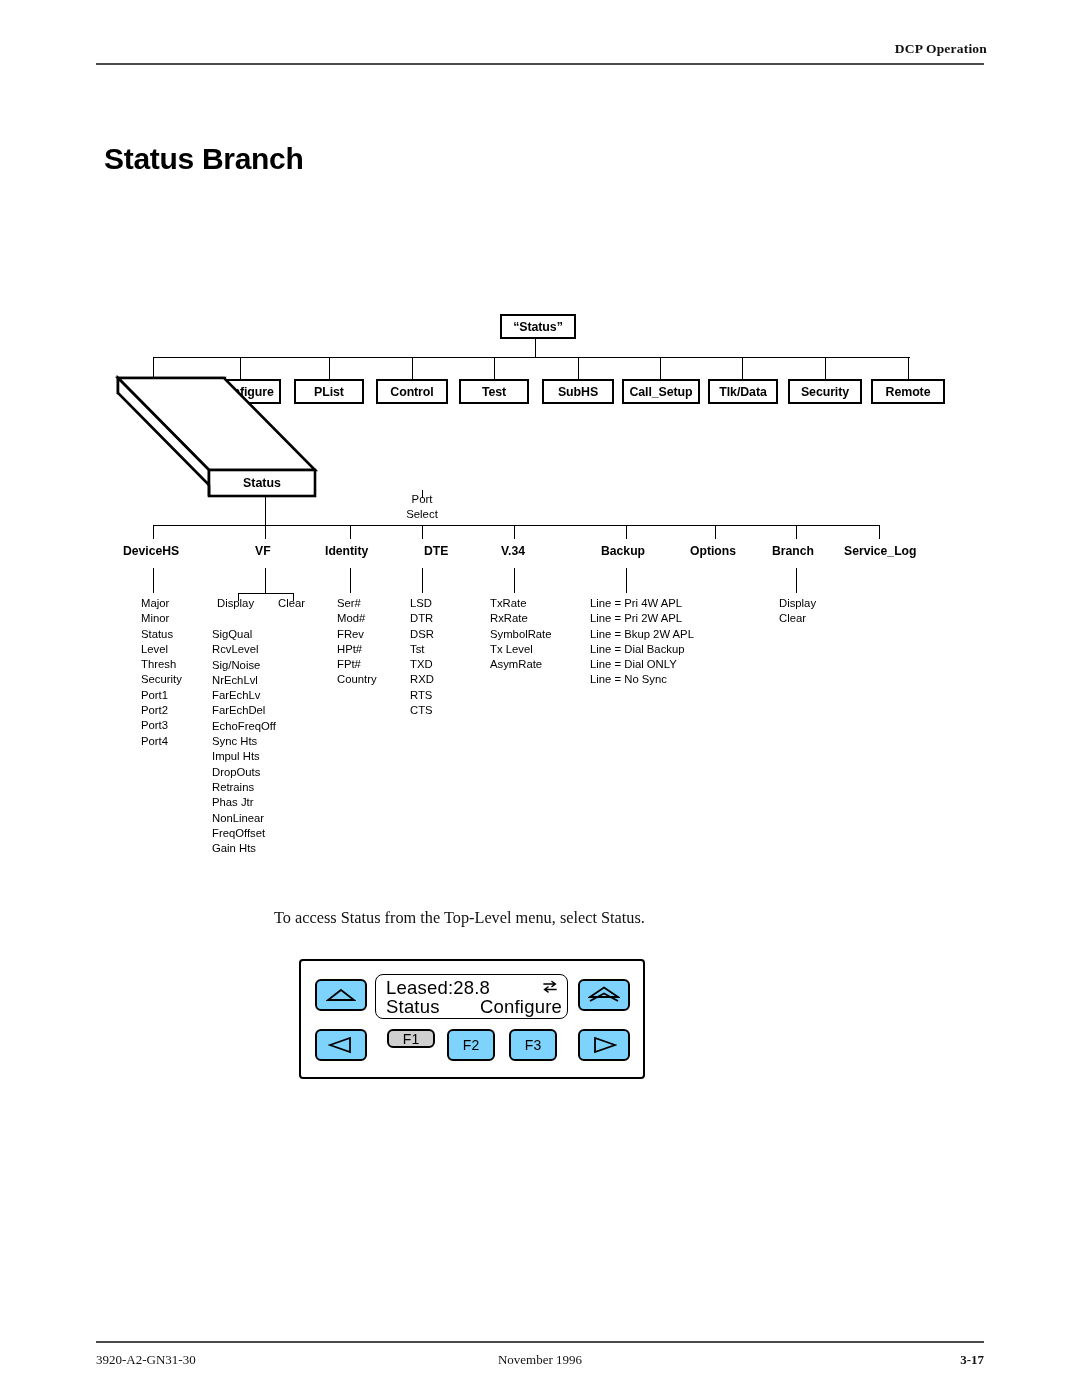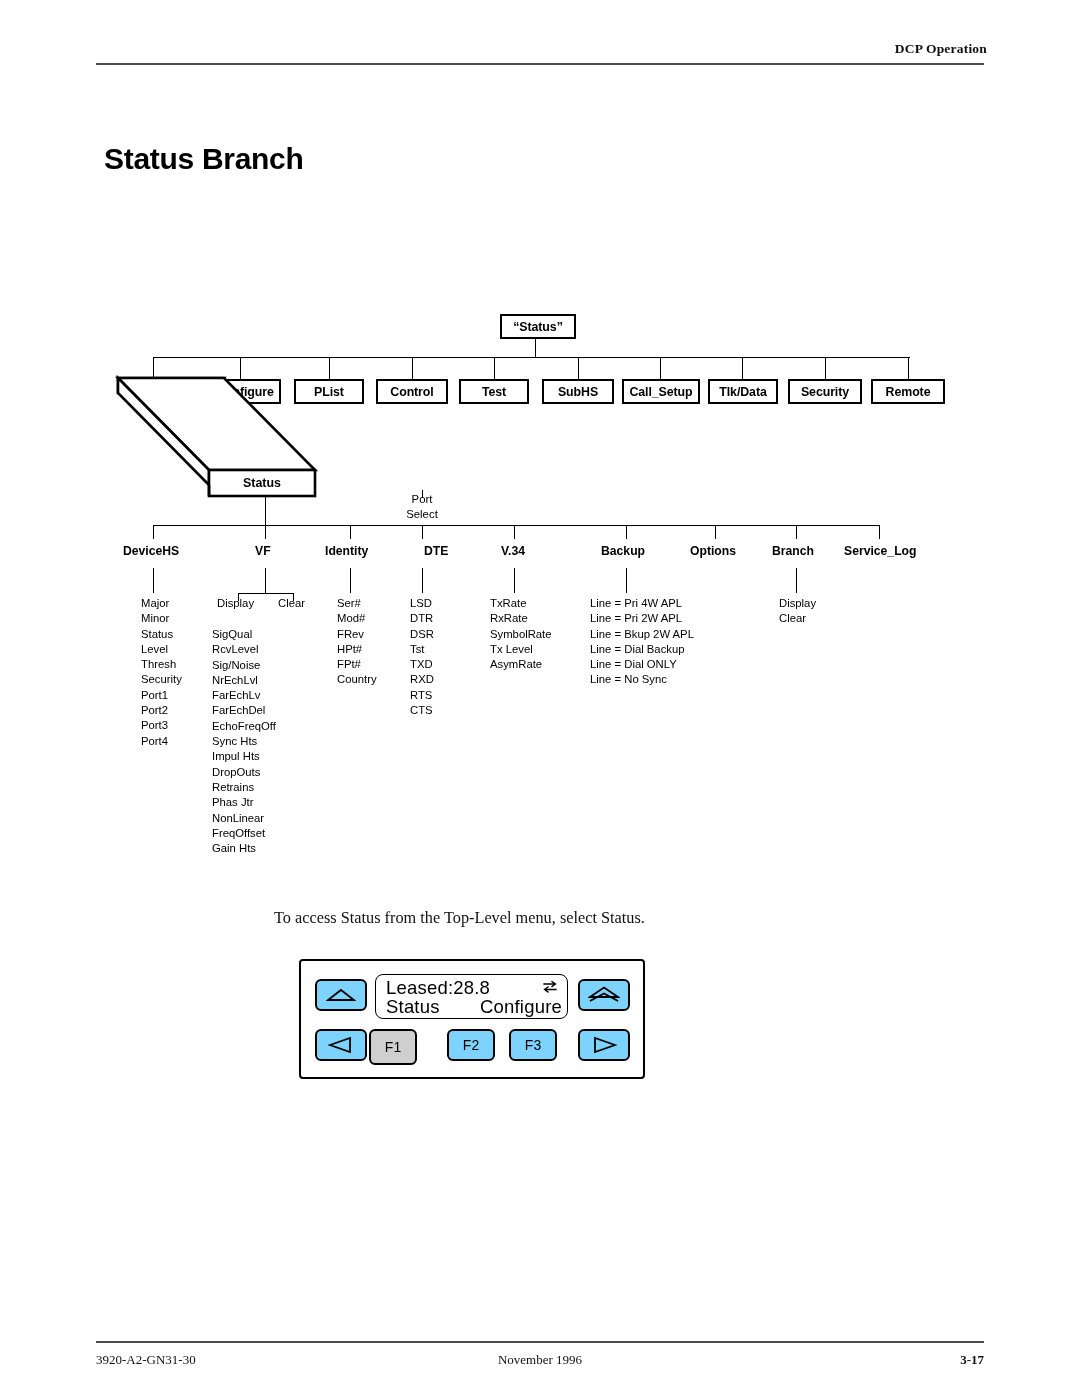--- a/index.html
+++ b/index.html
@@ -342,21 +342,21 @@
         <polygon points="2,9 22,2 22,16" fill="none" stroke="#000" stroke-width="1.8" stroke-linejoin="miter"></polygon>
       </svg>
     </div>
 
     <div class="pkey" style="left:277px; top:68px; width:52px; height:32px;">
       <svg width="26" height="18" viewBox="0 0 26 18" xmlns="http://www.w3.org/2000/svg">
         <polygon points="24,9 4,2 4,16" fill="none" stroke="#000" stroke-width="1.8" stroke-linejoin="miter"></polygon>
       </svg>
     </div>
 
-    <div class="pkey sel" style="left:68px; top:68px; width:48px; height:36px;text-align:right;">F1</div>
+    <div class="pkey sel" style="left:86px; top:68px; width:48px; height:19px;text-align:right;">F1</div>
     <div class="pkey" style="left:146px; top:68px; width:48px; height:32px;">F2</div>
     <div class="pkey" style="left:208px; top:68px; width:48px; height:32px;">F3</div>
   </div>
 
   <div class="ftr-rule"></div>
   <div class="ftr ftr-left">3920-A2-GN31-30</div>
   <div class="ftr ftr-mid">November 1996</div>
   <div class="ftr ftr-right">3-17</div>
 
 </div>

